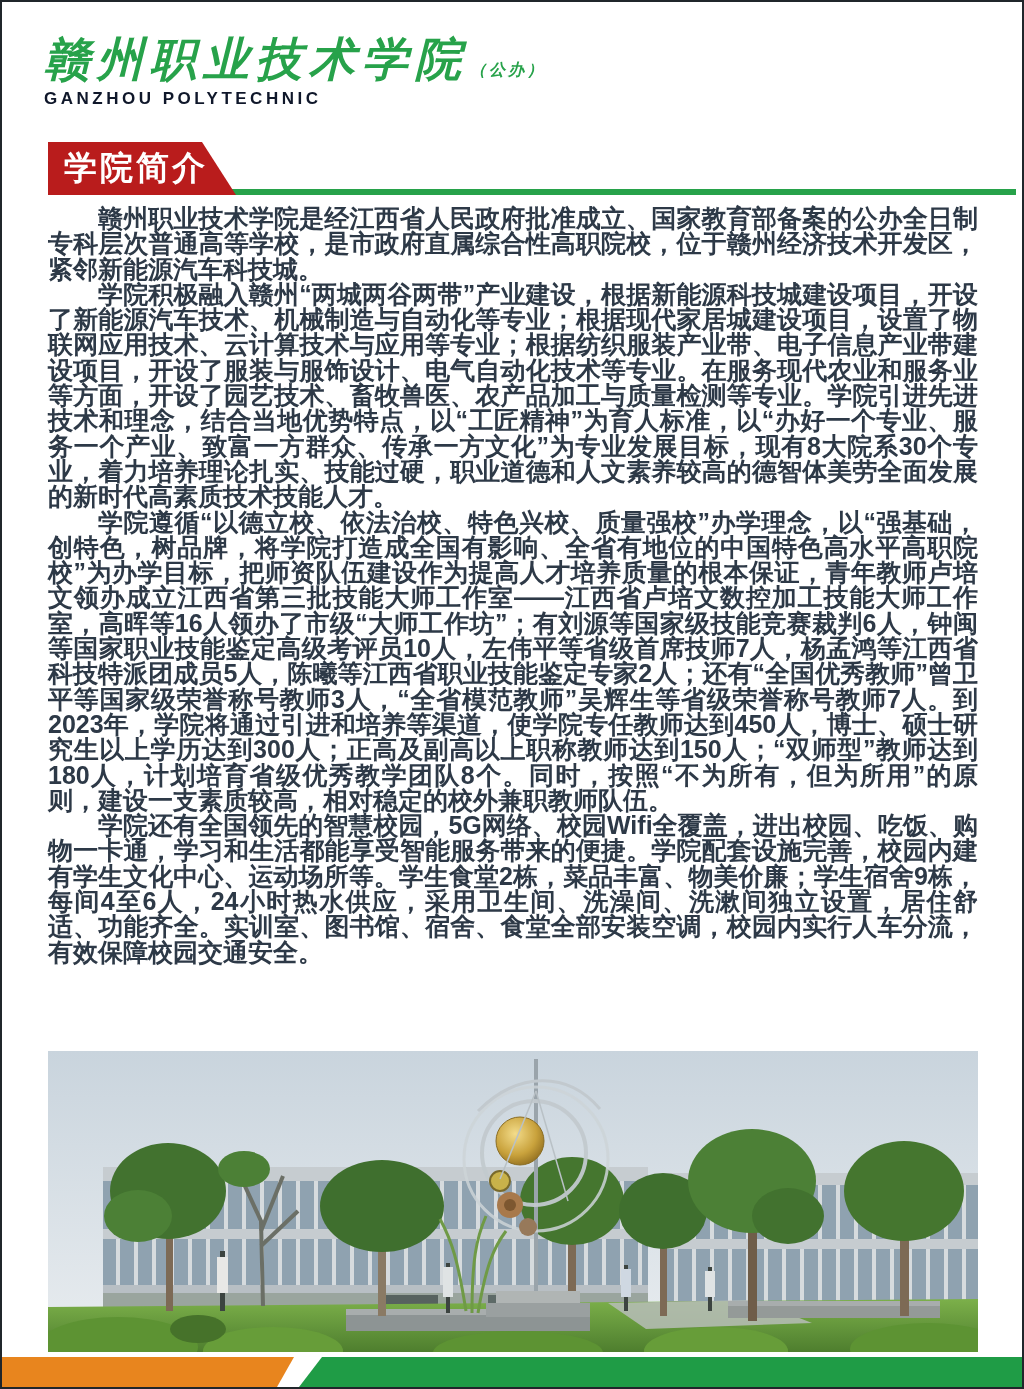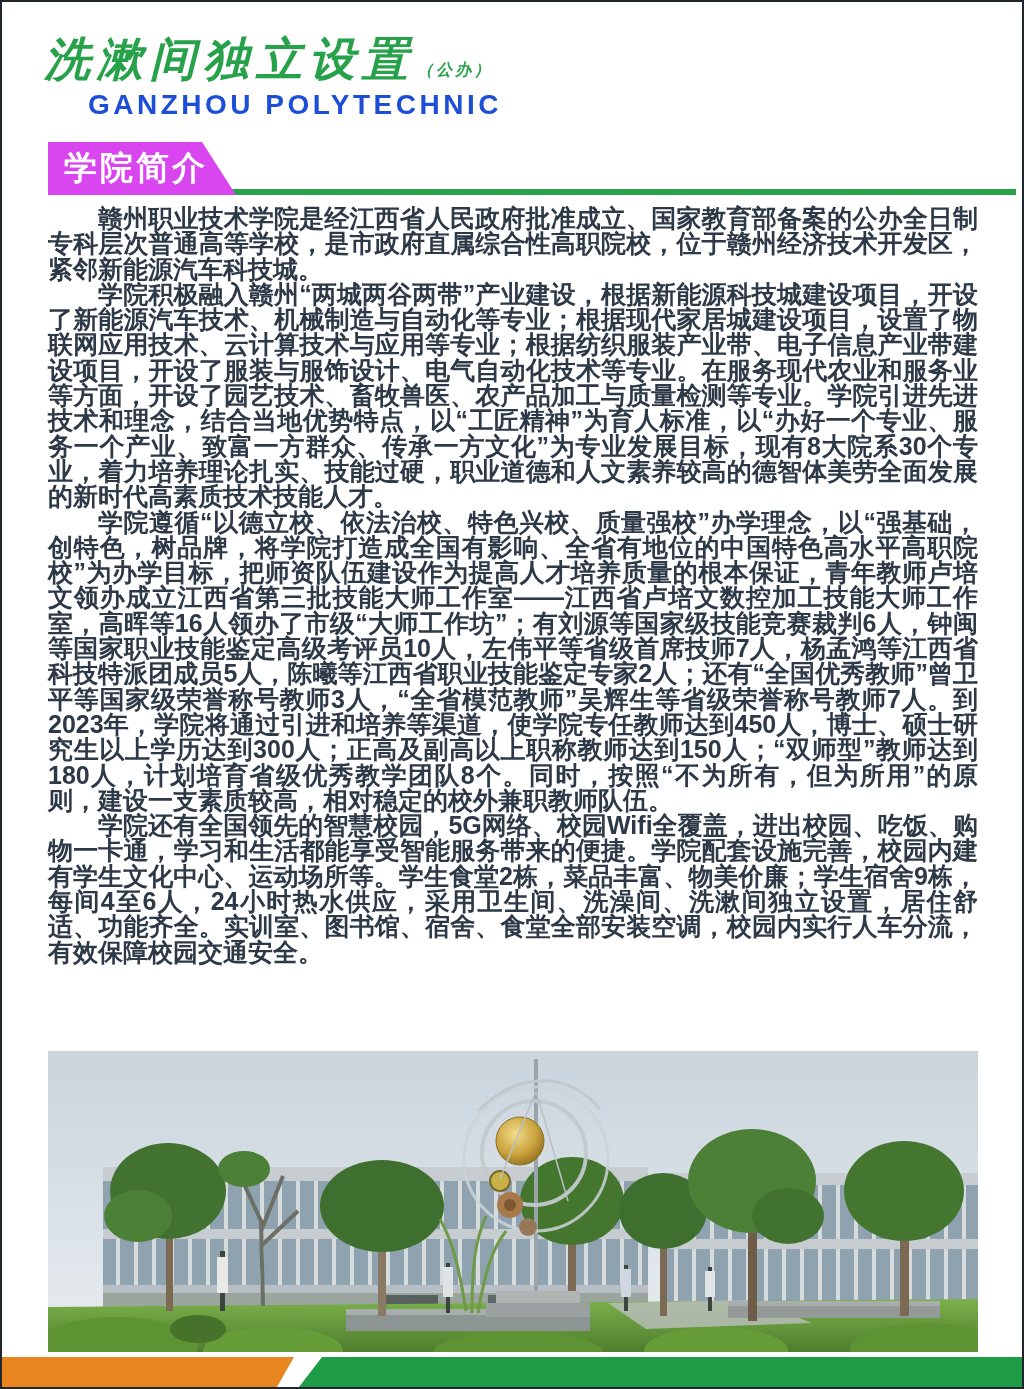--- a/index.html
+++ b/index.html
@@ -10,30 +10,29 @@
   .page-frame{position:absolute;inset:0;border:2px solid #20262b;pointer-events:none;z-index:60;}
 
   
   .logo{position:absolute;left:44px;top:34px;z-index:5;}
   .logo-cn{
     color:#27a24a;font-size:46px;font-weight:bold;font-style:italic;
     font-family:"DejaVu Serif", serif;letter-spacing:7px;line-height:1.1;white-space:nowrap;
   }
   .logo-suffix{font-size:16px;letter-spacing:3px;font-weight:bold;margin-left:2px;}
   .logo-en{
-    color:#1d4ed8;font-size:28px;font-weight:600;letter-spacing:3.5px;margin-top:4px;
+    color:#0f172a;font-size:17px;font-weight:600;letter-spacing:3.5px;margin-top:4px;
     font-family:"Liberation Sans", sans-serif;
-    margin-left:44px;
   }
 
   
   .banner-wrap{position:absolute;left:48px;top:142px;width:972px;height:53px;z-index:5;}
   .banner-line{position:absolute;left:0;bottom:0;width:968px;height:6px;background:#27a24a;}
   .banner{
-    position:absolute;left:0;top:0;width:188px;height:53px;background:#d946ef;
+    position:absolute;left:0;top:0;width:188px;height:53px;background:#b91c1c;
     clip-path:polygon(0 0,154px 0,188px 100%,0 100%);
     display:flex;align-items:center;box-sizing:border-box;padding-left:16px;
   }
   .banner span{color:#ffffff;font-size:33px;font-weight:bold;letter-spacing:3px;}
 
   
   .article{
     position:absolute;left:48px;top:206px;width:930px;z-index:4;
     color:#2d3947;font-size:25px;line-height:25.3px;font-weight:600;
     text-align:justify;
@@ -52,21 +51,21 @@
   .band-orange{
     position:absolute;left:0;top:1357px;width:320px;height:30px;background:#e8851e;
     clip-path:polygon(0 0,294px 0,277px 100%,0 100%);z-index:5;
   }
 </style>
 </head>
 <body>
 
 <header class="logo">
   <div class="logo-cn">
-    <span>洗漱间独立设置</span><span class="logo-suffix">（公办）</span>
+    <span>赣州职业技术学院</span><span class="logo-suffix">（公办）</span>
   </div>
   <div class="logo-en">GANZHOU POLYTECHNIC</div>
 </header>
 
 <div class="banner-wrap">
   <div class="banner-line"></div>
   <div class="banner">
     <span>学院简介</span>
   </div>
 </div>

